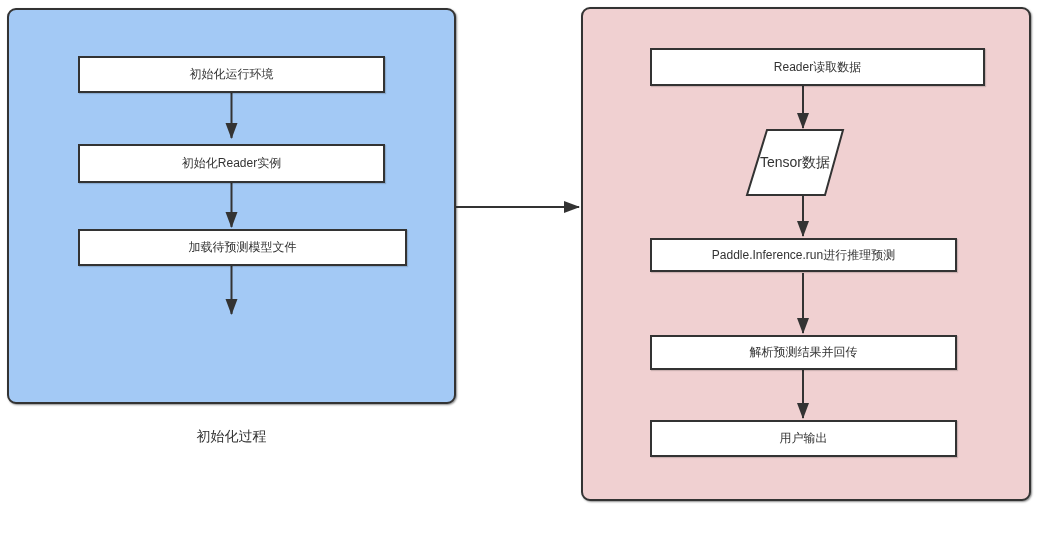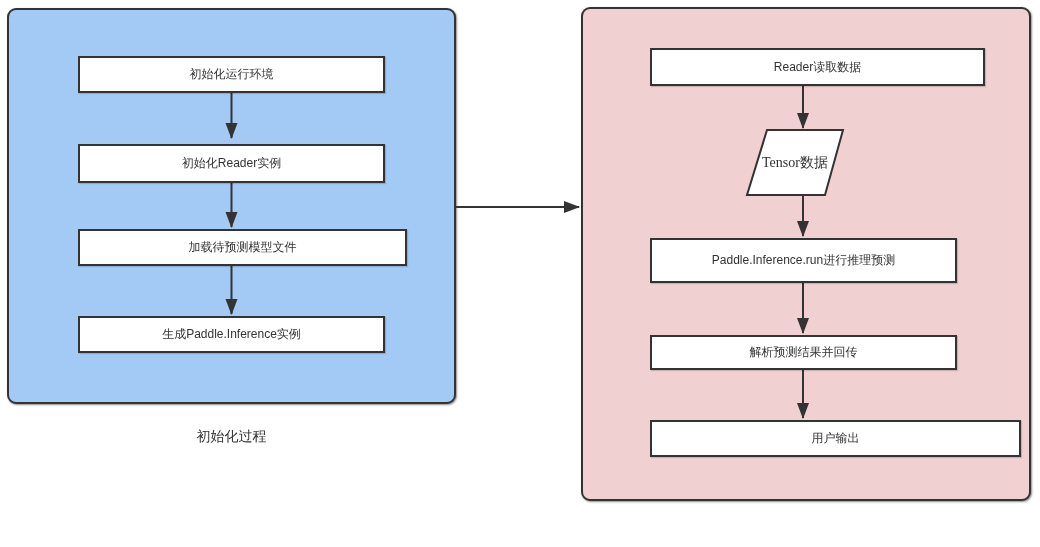--- a/index.html
+++ b/index.html
@@ -41,21 +41,21 @@
     font-size:12px; color:var(--text);
     text-align:center;
     box-shadow:1px 1px 1px rgba(0,0,0,0.15);
     line-height:1.2;
   }
   .free-label{
     position:absolute;
     display:flex; align-items:center; justify-content:center;
     font-size:14px; color:var(--text);
     text-align:center;
-    background:transparent; border:none; box-shadow:none;font-family:Liberation Serif, serif;
+    background:transparent; border:none; box-shadow:none;
   }
   .panel-label{
     position:absolute;
     text-align:center;
     font-size:14px; color:var(--text);
   }
 </style>
 </head>
 <body>
 
@@ -81,23 +81,22 @@
     <line class="edge" x1="803" y1="195" x2="803" y2="236" marker-end="url(#ah)"></line>
     <line class="edge" x1="803" y1="273" x2="803" y2="333" marker-end="url(#ah)"></line>
     <line class="edge" x1="803" y1="370" x2="803" y2="418" marker-end="url(#ah)"></line>
 
     <polygon class="shape" points="767,130 843,130 825,195 747,195"></polygon>
   </svg>
 
   <div class="node" style="left:78px;top:56px;width:307px;height:37px">初始化运行环境</div>
   <div class="node" style="left:78px;top:144px;width:307px;height:39px">初始化Reader实例</div>
   <div class="node" style="left:78px;top:229px;width:329px;height:37px">加载待预测模型文件</div>
-  <div class="node" style="left:78px;top:316px;width:307px;height:37px">生成Paddle.Inference实例</div>
 
   <div class="node" style="left:650px;top:48px;width:335px;height:38px">Reader读取数据</div>
   <div class="free-label" style="left:747px;top:130px;width:96px;height:65px">Tensor数据</div>
-  <div class="node" style="left:650px;top:238px;width:307px;height:45px">Paddle.Inference.run进行推理预测</div>
+  <div class="node" style="left:650px;top:238px;width:307px;height:34px">Paddle.Inference.run进行推理预测</div>
   <div class="node" style="left:650px;top:335px;width:307px;height:35px">解析预测结果并回传</div>
-  <div class="node" style="left:650px;top:420px;width:371px;height:37px">用户输出</div>
+  <div class="node" style="left:650px;top:420px;width:307px;height:37px">用户输出</div>
 
   <div class="panel-label" style="left:7px;top:428px;width:449px">初始化过程</div>
 
 </div>
 
 </body></html>

